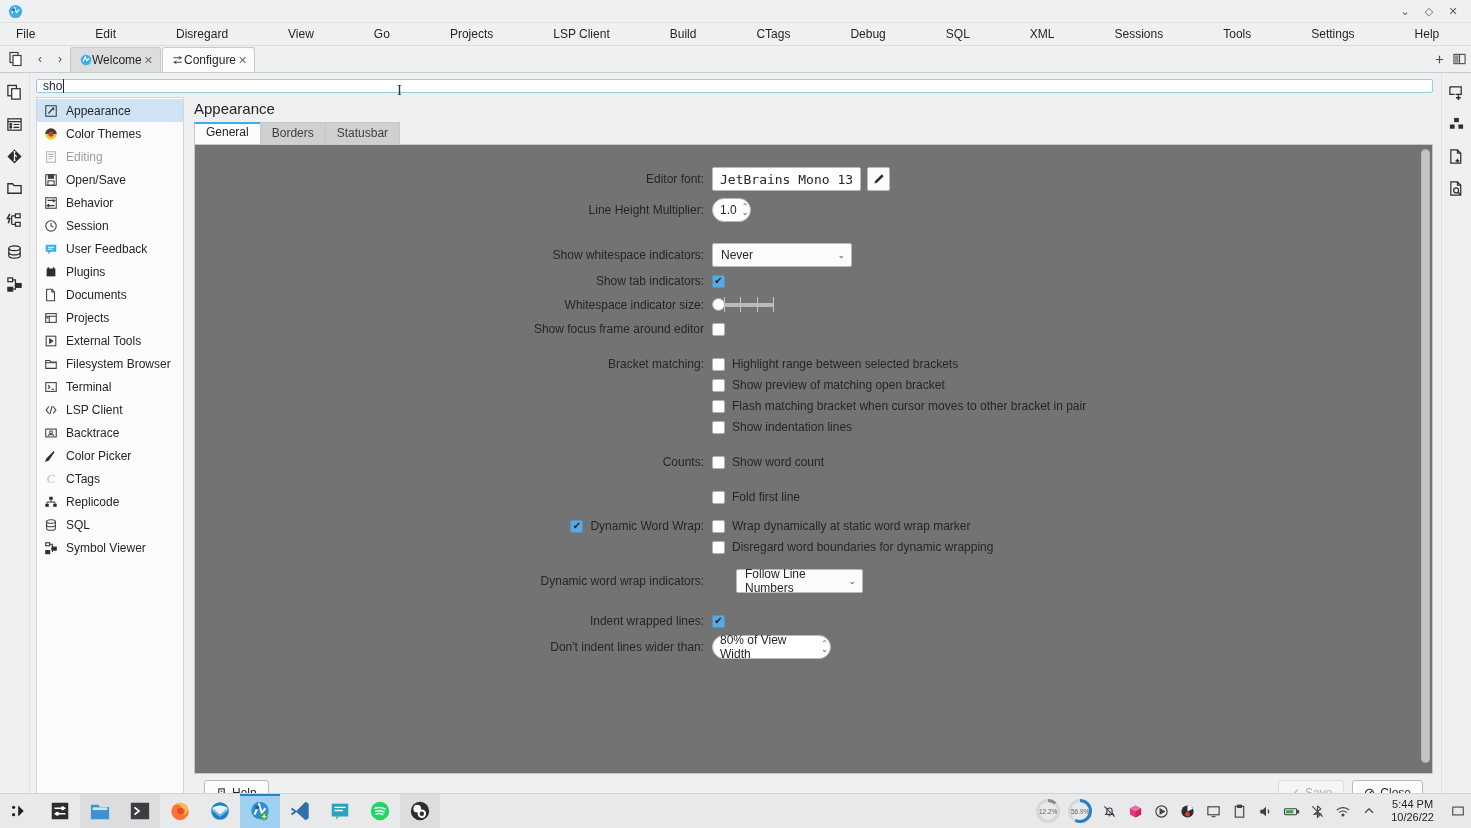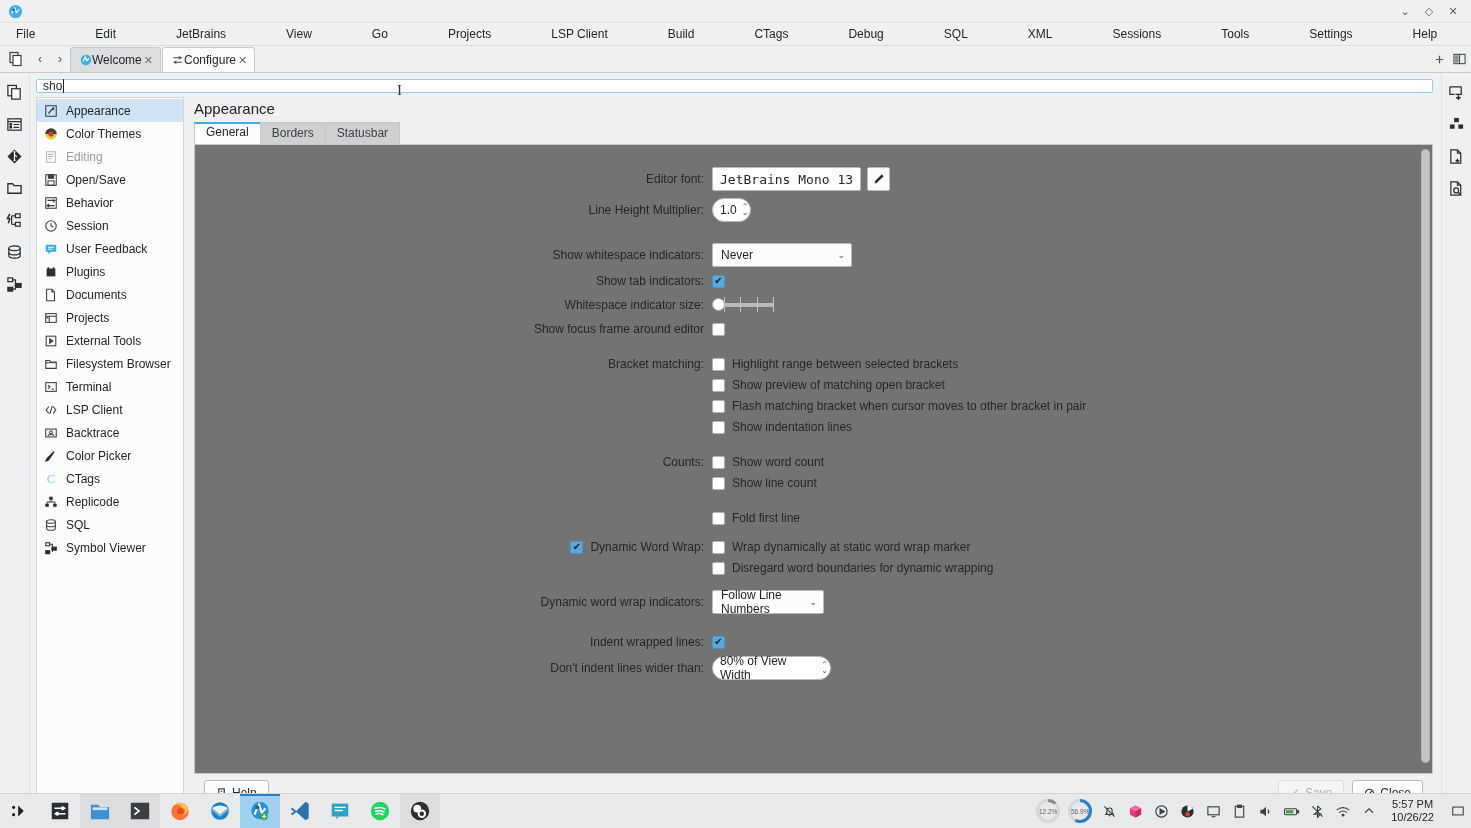--- a/index.html
+++ b/index.html
@@ -230,21 +230,21 @@
     <div class="wbtns">
       <div class="wbtn">⌄</div>
       <div class="wbtn">◇</div>
       <div class="wbtn">✕</div>
     </div>
   </div>
 
   <div class="menubar">
     <div class="menu-item">File</div>
     <div class="menu-item">Edit</div>
-    <div class="menu-item">JetBrains</div>
+    <div class="menu-item">Disregard</div>
     <div class="menu-item">View</div>
     <div class="menu-item">Go</div>
     <div class="menu-item">Projects</div>
     <div class="menu-item">LSP Client</div>
     <div class="menu-item">Build</div>
     <div class="menu-item">CTags</div>
     <div class="menu-item">Debug</div>
     <div class="menu-item">SQL</div>
     <div class="menu-item">XML</div>
     <div class="menu-item">Sessions</div>
@@ -671,27 +671,20 @@
 
               <div class="gap14"></div>
 
               <div class="frow">
                 <div class="flabel">Counts:</div>
                 <div class="fctl cbrow">
                   <span class="cb"></span>
                   <span>Show word count</span>
                 </div>
               </div>
-              <div class="frow">
-                <div class="flabel"></div>
-                <div class="fctl cbrow">
-                  <span class="cb"></span>
-                  <span>Show line count</span>
-                </div>
-              </div>
 
               <div class="gap14"></div>
 
               <div class="frow">
                 <div class="flabel"></div>
                 <div class="fctl cbrow">
                   <span class="cb"></span>
                   <span>Fold first line</span>
                 </div>
               </div>
@@ -714,21 +707,21 @@
                   <span class="cb"></span>
                   <span>Disregard word boundaries for dynamic wrapping</span>
                 </div>
               </div>
 
               <div class="gap8"></div>
 
               <div class="frow">
                 <div class="flabel">Dynamic word wrap indicators:</div>
                 <div class="fctl">
-                  <div class="combo" style="width:112px;">
+                  <div class="combo" style="width:127px;margin-left:24px;">
                     <span>Follow Line Numbers</span>
                     <span class="chev">⌄</span>
                   </div>
                 </div>
               </div>
 
               <div class="gap14"></div>
 
               <div class="frow">
                 <div class="flabel">Indent wrapped lines:</div>
@@ -1086,21 +1079,21 @@
             <path d="M4.5 9.2a6.4 6.4 0 0 1 9 0"></path>
             <circle cx="9" cy="12" r="1.1" fill="#3b3f42"></circle>
           </svg>
       </div>
       <div class="trayi">
         <svg width="14" height="14" viewBox="0 0 16 16" fill="none" stroke="#3b3f42" stroke-width="1.3">
             <path d="M3.5 10 L8 5.5 L12.5 10"></path>
           </svg>
       </div>
       <div class="clock">
-        <div>5:57 PM</div>
+        <div>5:44 PM</div>
         <div>10/26/22</div>
       </div>
       <div class="showdesk">
         <svg width="14" height="14" viewBox="0 0 16 16" fill="none" stroke="#3b3f42" stroke-width="1.2">
             <rect x="2" y="3.5" width="12" height="9"></rect>
           </svg>
       </div>
     </div>
   </div>
 

